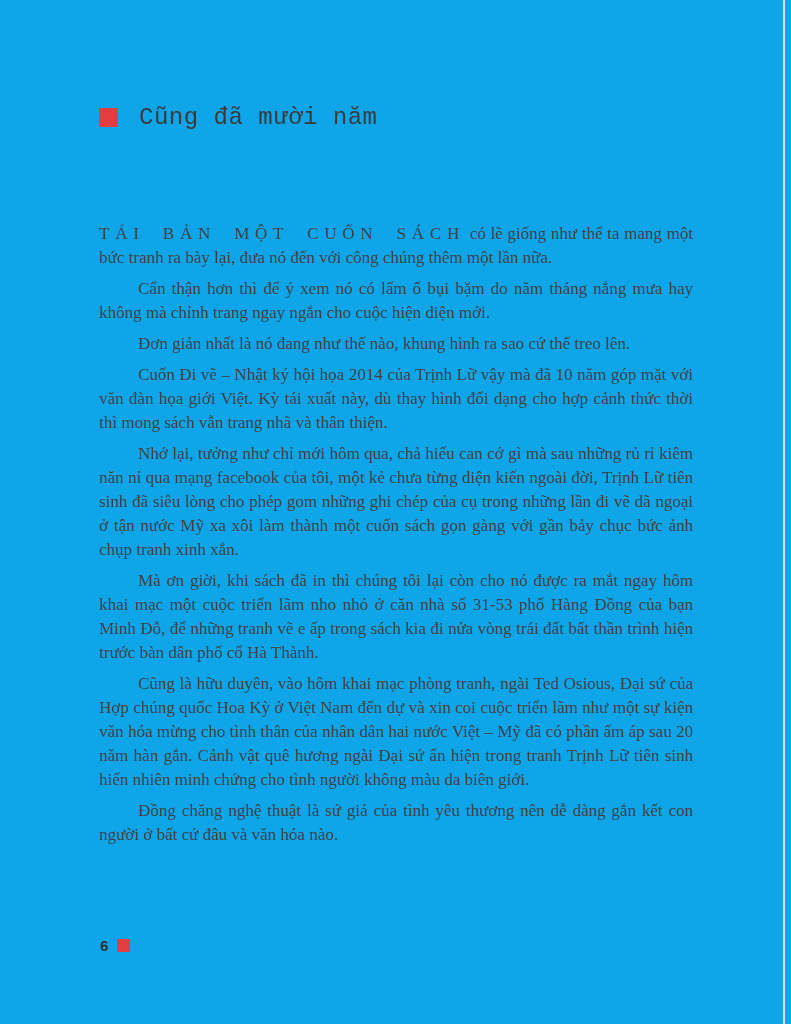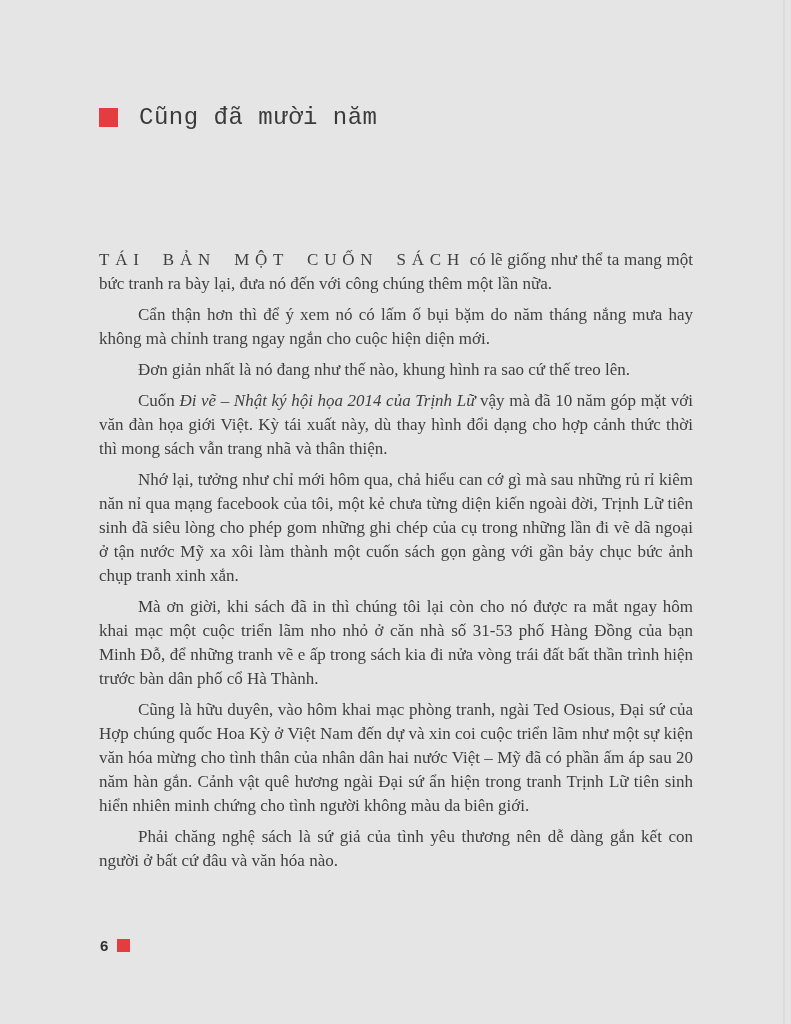--- a/index.html
+++ b/index.html
@@ -25,58 +25,58 @@
   }
   
   .body-text {
     position:absolute; left:99px; top:222px; width:594px;
     font-size:17px; line-height:24px;
     color:#3f3f3f;
     text-align:justify;
     text-justify:inter-word;
   }
   .body-text p { margin:0 0 7px 0; text-indent:39px; }
-  .body-text p.no-indent { text-indent:0;margin-top:26px; }
+  .body-text p.no-indent { text-indent:0; }
   .seg-caps { letter-spacing:0.34em; word-spacing:0.45em; }
-  .seg-italic { font-style:italic; }
+  .seg-italic { }
   
   .footer-row {
     position:absolute; left:100px; top:938px;
     display:flex; align-items:center; gap:9px;
   }
   .page-number {
     font-family:"Liberation Sans", sans-serif;
     font-weight:bold; font-size:15px; color:#2e2e2e;
     line-height:1;
   }
   .bullet-small { width:13px; height:13px; flex:0 0 auto; }
   
   .edge-line {
     position:absolute; top:0; left:783px; width:2px; height:1024px;
   }
 </style>
 </head>
 <body>
 
-<div class="page" style="background: #e5e5e5;">
+<div class="page" style="background: #0ea5e9;">
 
   <div class="title-row">
     <span class="bullet" style="background: rgb(227, 61, 64);"></span>
     <span class="chapter-title">Cũng đã mười năm</span>
   </div>
 
   <div class="body-text">
       <p class="no-indent"><span class="seg-caps">TÁI BẢN MỘT CUỐN SÁCH</span><span>  có lẽ giống như thể ta mang một bức tranh ra bày lại, đưa nó đến với công chúng thêm một lần nữa.</span></p>
       <p><span>Cẩn thận hơn thì để ý xem nó có lấm ố bụi bặm do năm tháng nắng mưa hay không mà chỉnh trang ngay ngắn cho cuộc hiện diện mới.</span></p>
       <p><span>Đơn giản nhất là nó đang như thế nào, khung hình ra sao cứ thế treo lên.</span></p>
       <p><span>Cuốn </span><span class="seg-italic">Đi vẽ – Nhật ký hội họa 2014 của Trịnh Lữ</span><span> vậy mà đã 10 năm góp mặt với văn đàn họa giới Việt. Kỳ tái xuất này, dù thay hình đổi dạng cho hợp cảnh thức thời thì mong sách vẫn trang nhã và thân thiện.</span></p>
       <p><span>Nhớ lại, tưởng như chỉ mới hôm qua, chả hiểu can cớ gì mà sau những rủ rỉ kiêm năn nỉ qua mạng facebook của tôi, một kẻ chưa từng diện kiến ngoài đời, Trịnh Lữ tiên sinh đã siêu lòng cho phép gom những ghi chép của cụ trong những lần đi vẽ dã ngoại ở tận nước Mỹ xa xôi làm thành một cuốn sách gọn gàng với gần bảy chục bức ảnh chụp tranh xinh xắn.</span></p>
       <p><span>Mà ơn giời, khi sách đã in thì chúng tôi lại còn cho nó được ra mắt ngay hôm khai mạc một cuộc triển lãm nho nhỏ ở căn nhà số 31-53 phố Hàng Đồng của bạn Minh Đỗ, để những tranh vẽ e ấp trong sách kia đi nửa vòng trái đất bất thần trình hiện trước bàn dân phố cổ Hà Thành.</span></p>
       <p><span>Cũng là hữu duyên, vào hôm khai mạc phòng tranh, ngài Ted Osious, Đại sứ của Hợp chúng quốc Hoa Kỳ ở Việt Nam đến dự và xin coi cuộc triển lãm như một sự kiện văn hóa mừng cho tình thân của nhân dân hai nước Việt – Mỹ đã có phần ấm áp sau 20 năm hàn gắn. Cảnh vật quê hương ngài Đại sứ ẩn hiện trong tranh Trịnh Lữ tiên sinh hiển nhiên minh chứng cho tình người không màu da biên giới.</span></p>
-      <p><span>Phải chăng nghệ sách là sứ giả của tình yêu thương nên dễ dàng gắn kết con người ở bất cứ đâu và văn hóa nào.</span></p>
+      <p><span>Đồng chăng nghệ thuật là sứ giả của tình yêu thương nên dễ dàng gắn kết con người ở bất cứ đâu và văn hóa nào.</span></p>
     </div>
 
   <div class="footer-row">
     <span class="page-number">6</span>
     <span class="bullet-small" style="background: rgb(227, 61, 64);"></span>
   </div>
 
   <div class="edge-line" style="background: rgb(220, 220, 220);"></div>
 
 </div>

